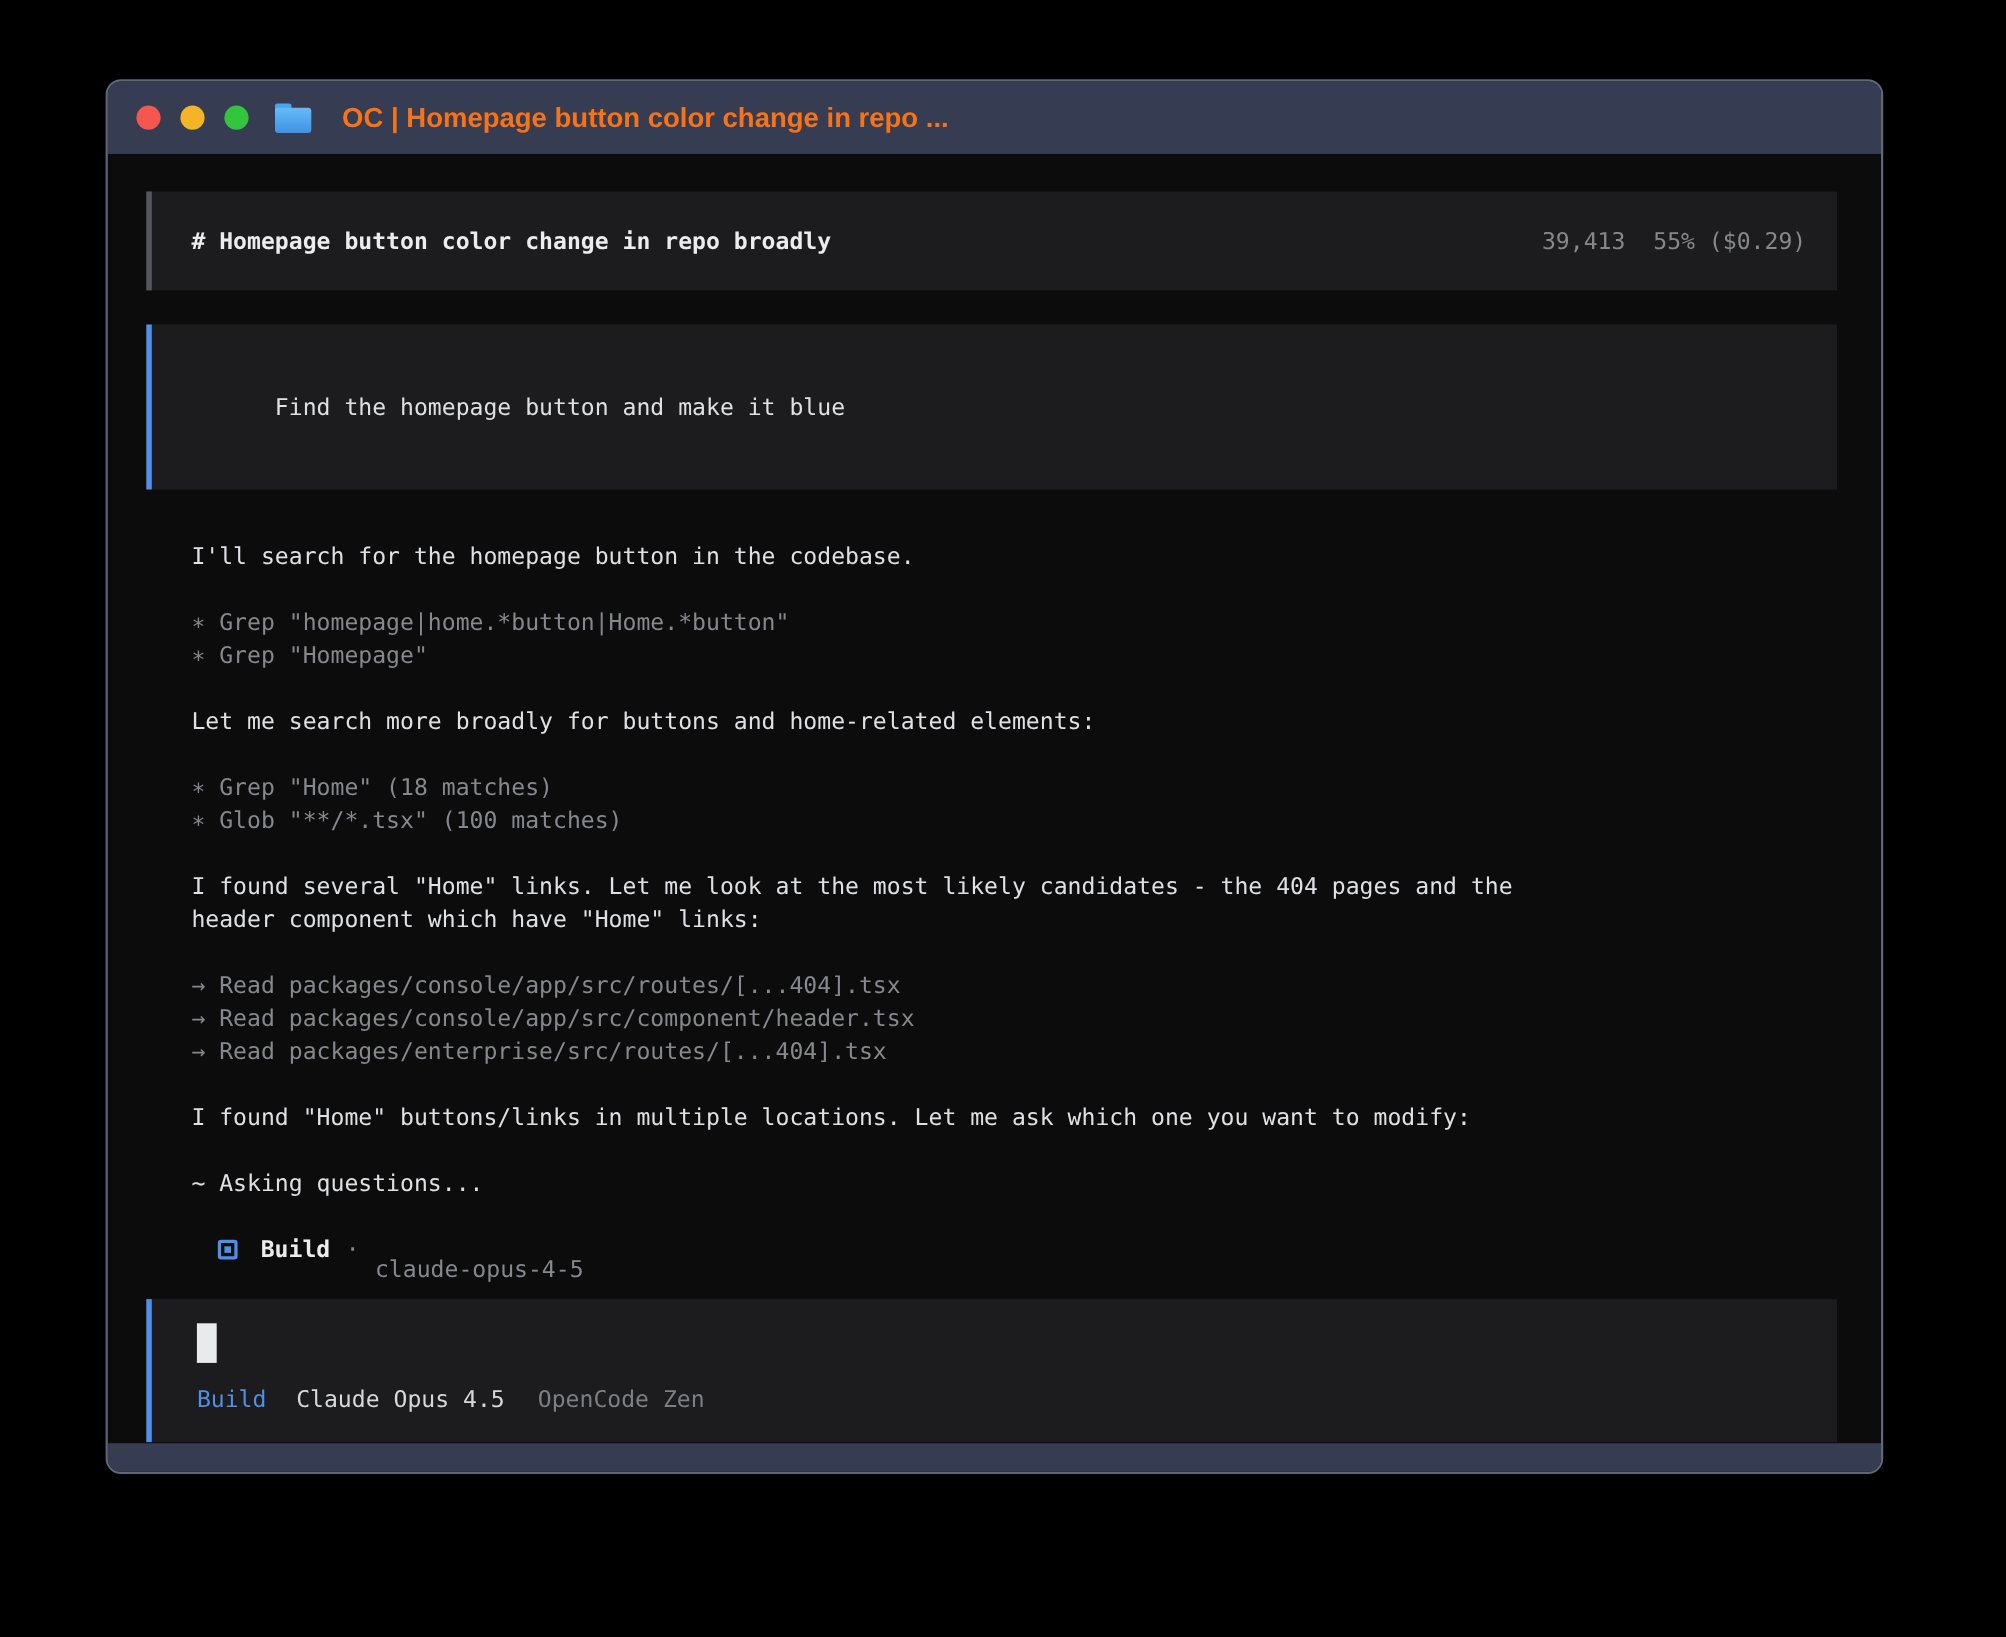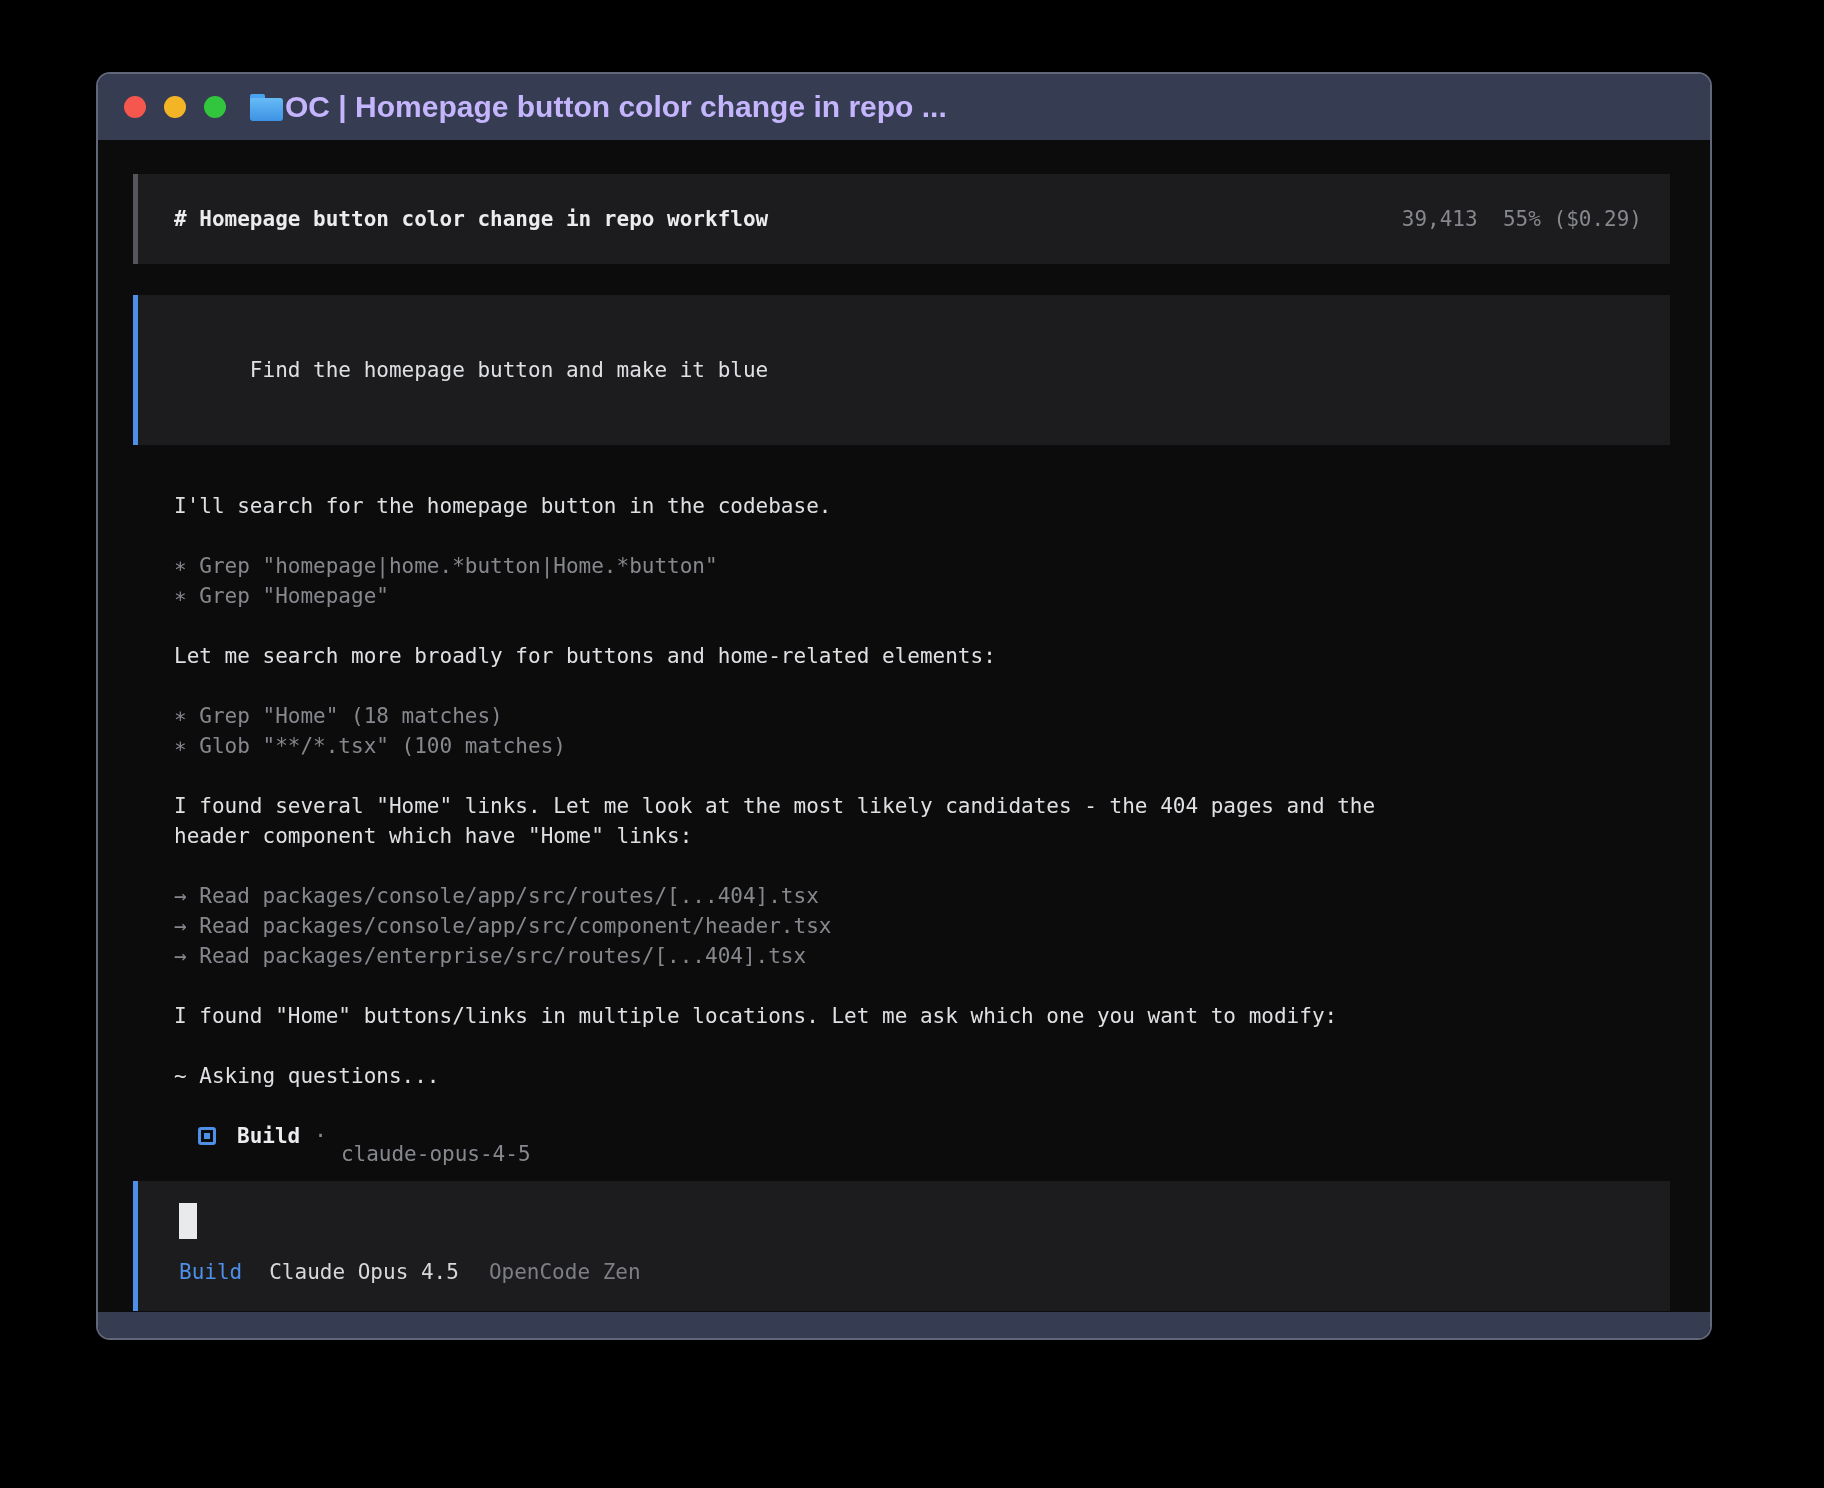--- a/index.html
+++ b/index.html
@@ -37,25 +37,25 @@
   .folder { width: 33px; height: 27px; margin-left: 24px; position: relative; flex: none; }
   .folder::before {
     content: ""; position: absolute; top: 0; left: 0;
     width: 15px; height: 8px; background: #4aa3ee; border-radius: 2px 2px 0 0;
   }
   .folder::after {
     content: ""; position: absolute; top: 4px; left: 0; right: 0; bottom: 0;
     background: linear-gradient(#66bbf6, #3e92e4); border-radius: 2px 3px 3px 3px;
   }
   .titlebar-title {
-    margin-left: 2px;
+    margin-left: 28px;
     font-family: "Liberation Sans", sans-serif;
     font-weight: bold;
-    font-size: 30px;
-    color: #c4b5fd;
+    font-size: 25px;
+    color: #f97316;
     white-space: nowrap;
   }
   .terminal {
     flex: 1;
     background: #0c0c0d;
     padding: 34px 40px 0 35px;
     font-size: 21px;
     line-height: 30px;
     color: #dfe0e3;
     overflow: hidden;
@@ -109,21 +109,21 @@
       <div class="light yellow"></div>
       <div class="light green"></div>
     </div>
     <div class="folder"></div>
     <div class="titlebar-title">OC | Homepage button color change in repo ...</div>
   </div>
 
   <div class="terminal">
 
     <div class="box header-box">
-      <span class="header-title"># Homepage button color change in repo workflow</span>
+      <span class="header-title"># Homepage button color change in repo broadly</span>
       <span class="header-stats">39,413  55% ($0.29)</span>
     </div>
 
     <div class="box user-box">
       <span>Find the homepage button and make it blue</span>
     </div>
 
     <div class="content">
 
       <div class="block">

